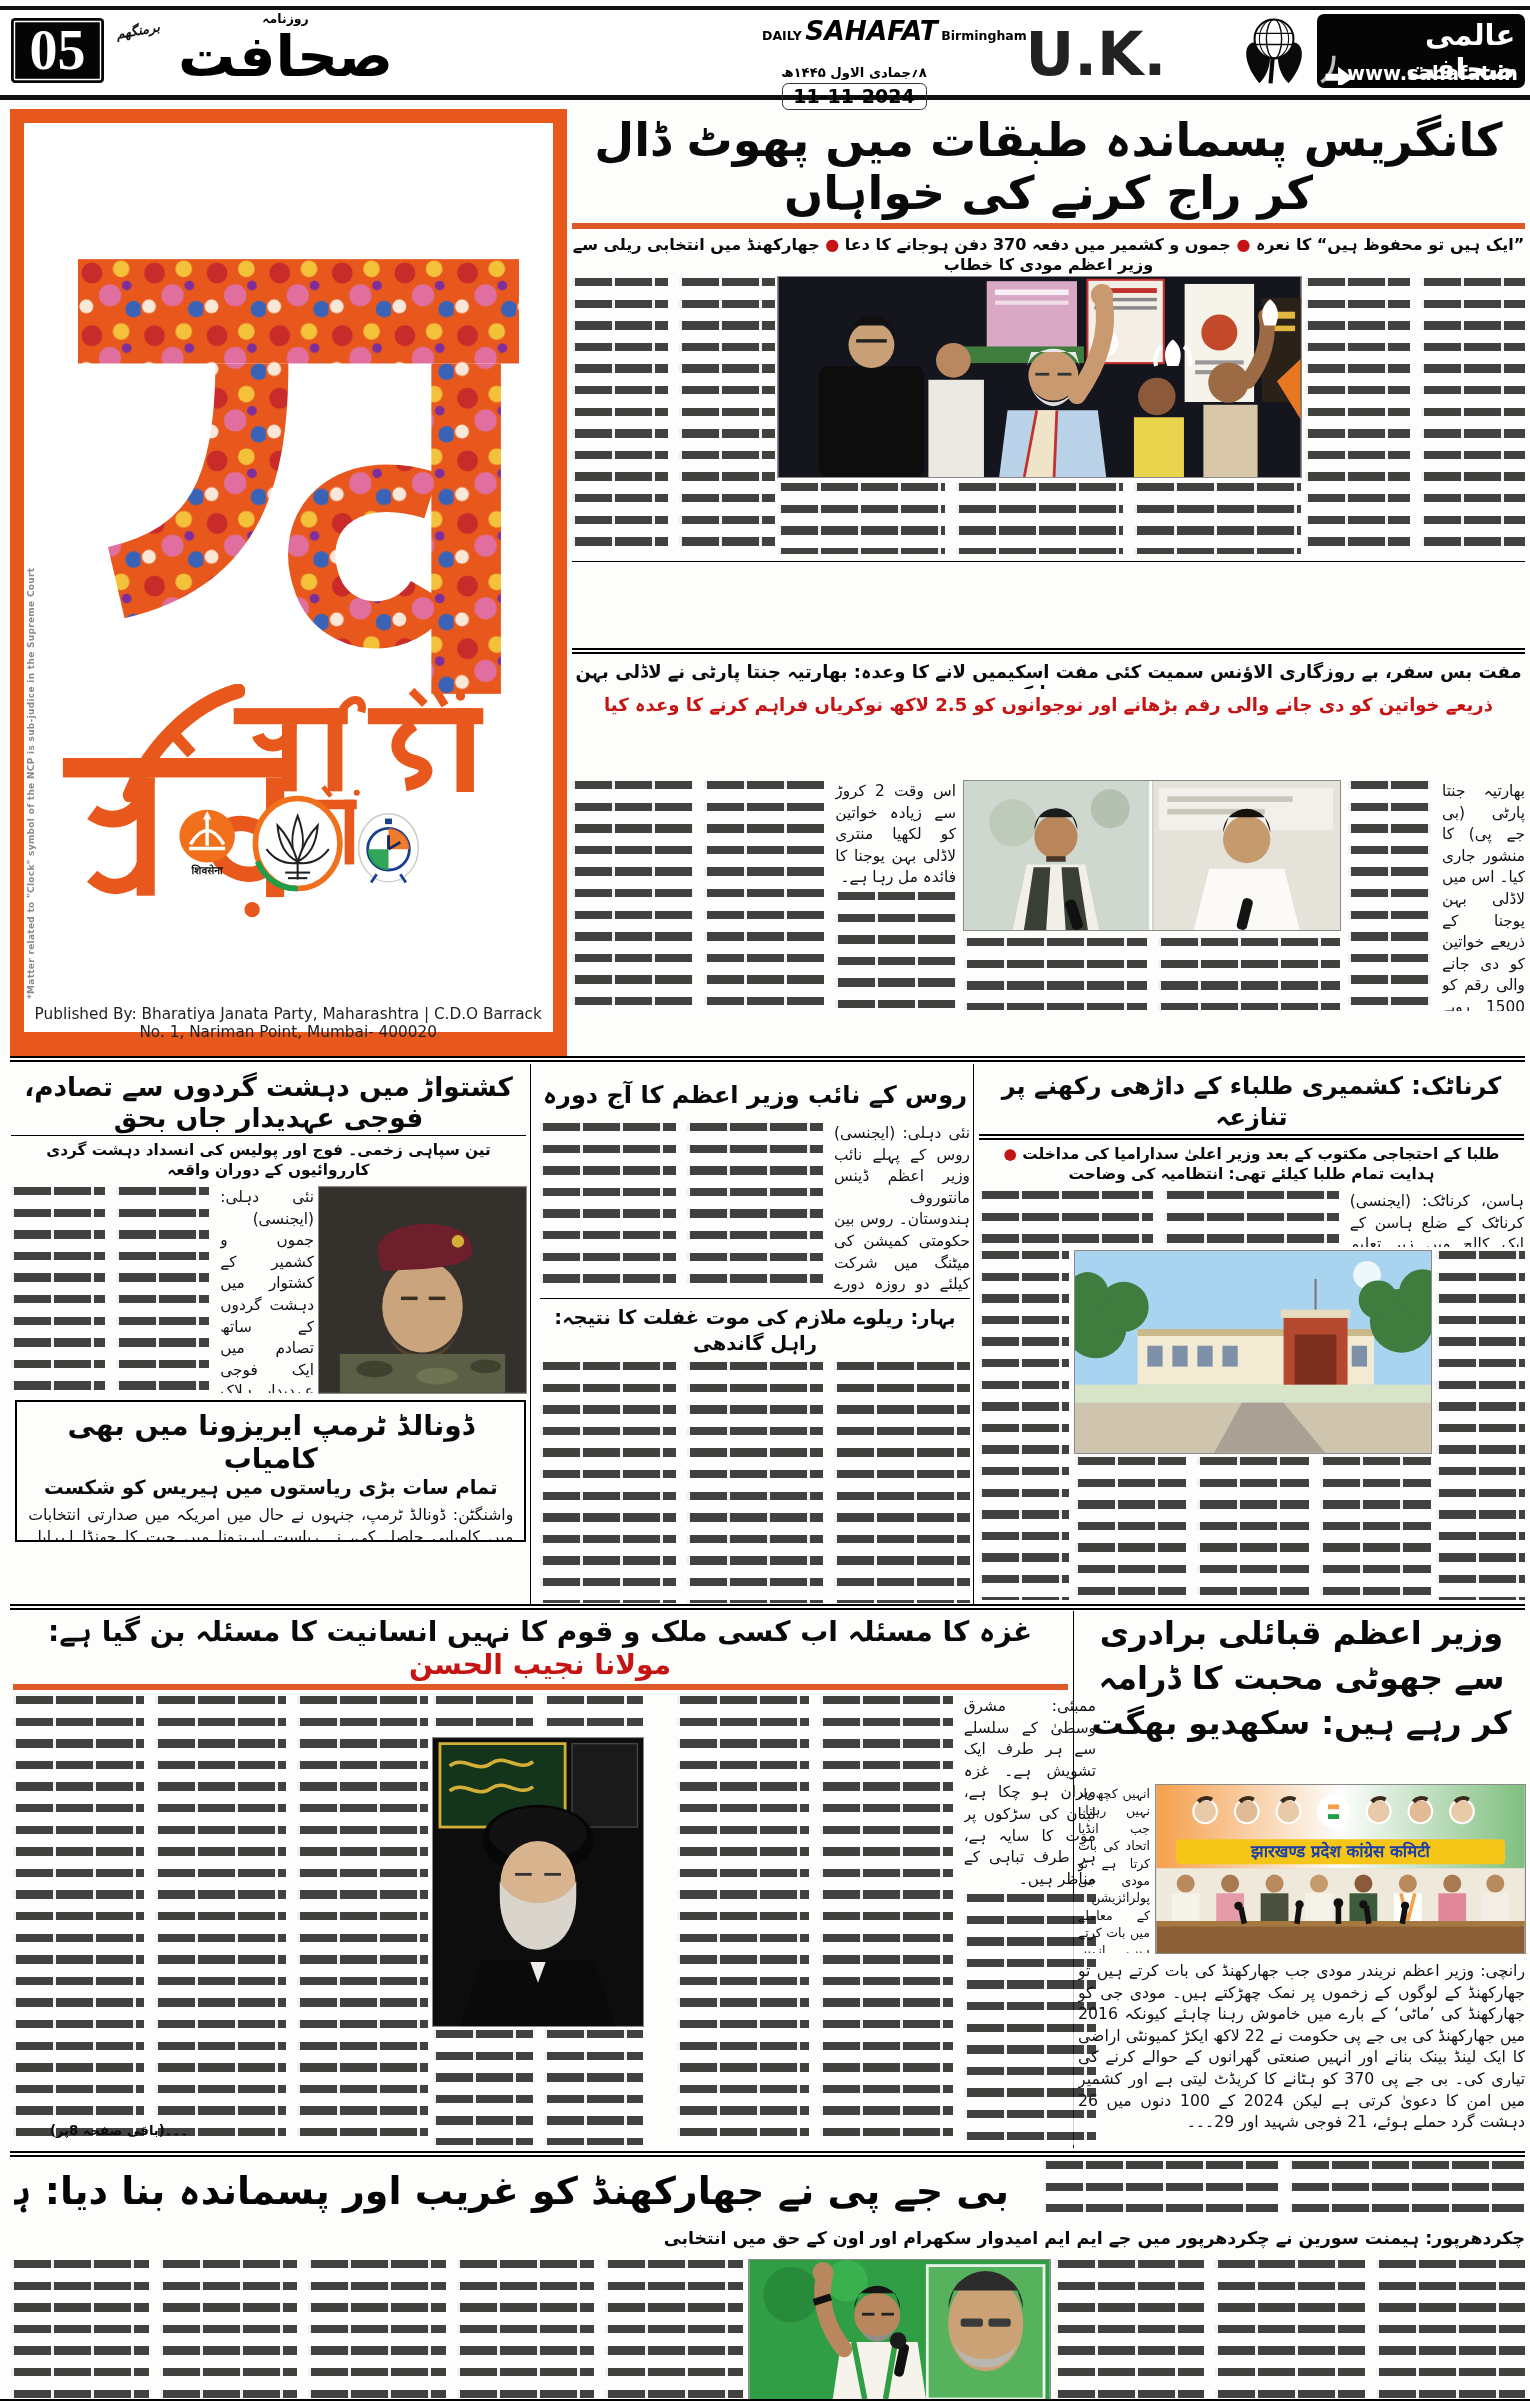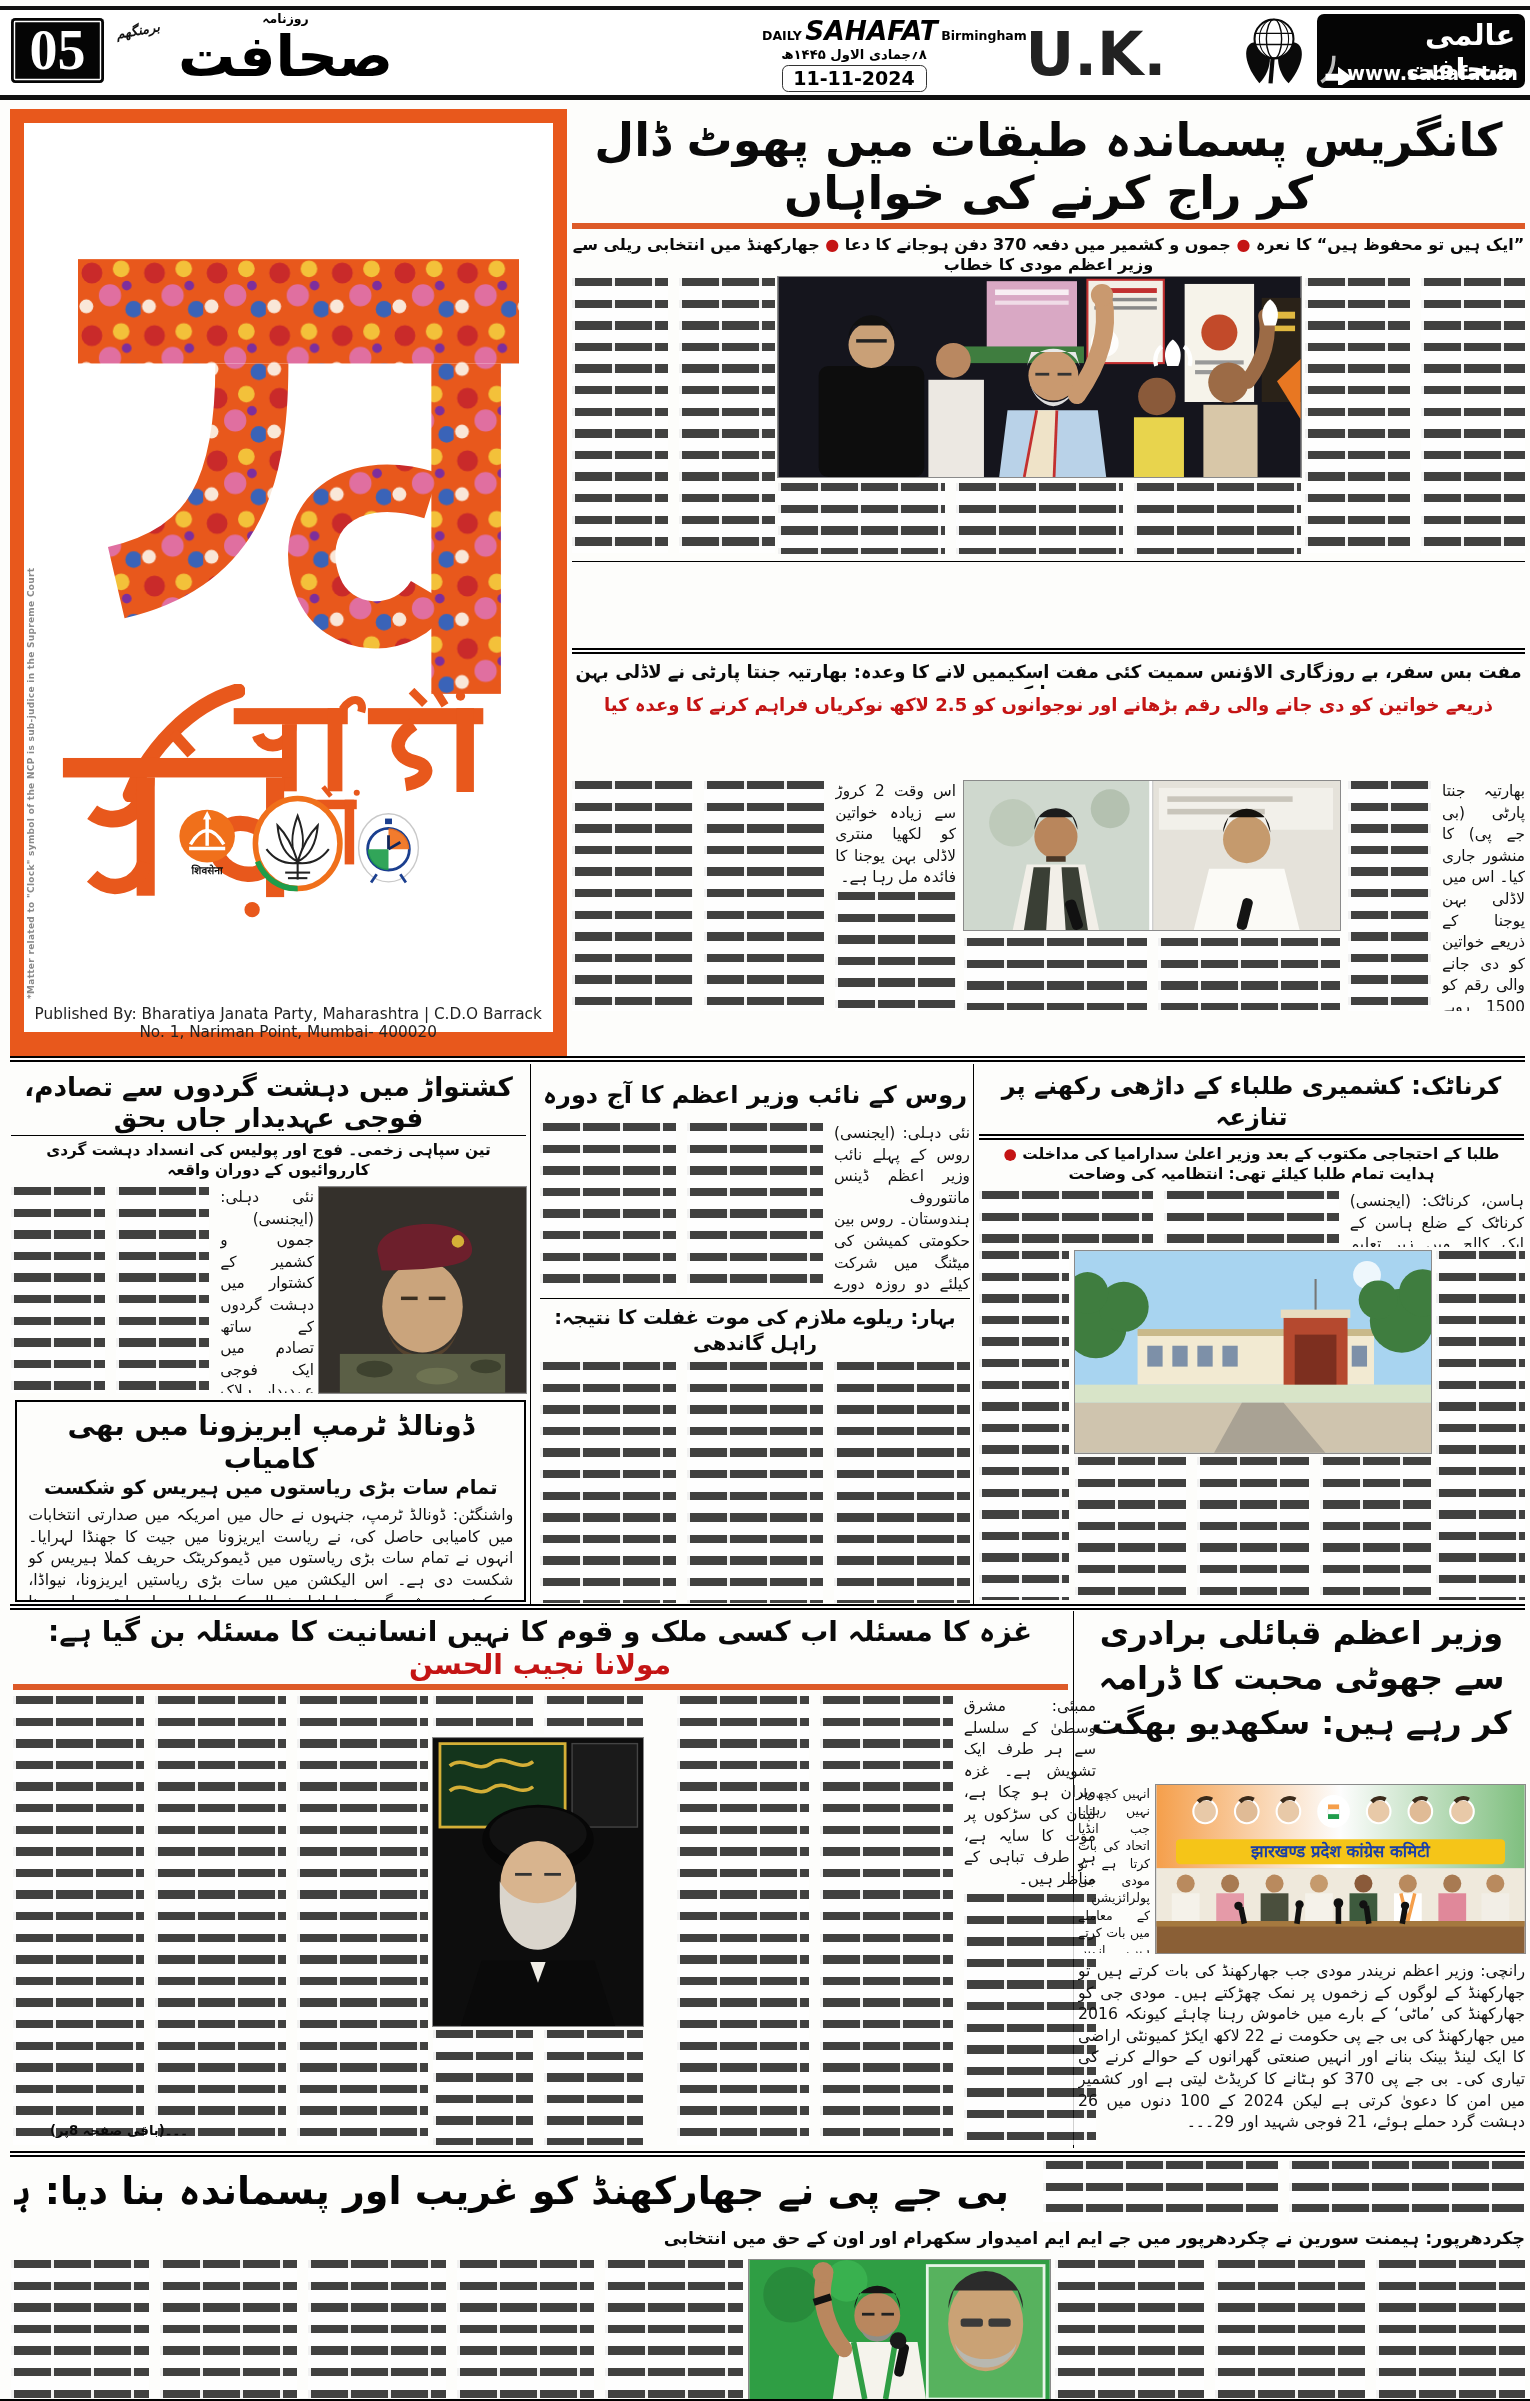--- a/index.html
+++ b/index.html
@@ -38,21 +38,21 @@
     <div class="abs c" style="left:157px;top:0;width:257px;height:82px">
       <div class="rtl" style="font-size:12.5px;font-weight:700;margin-top:1.4px">روزنامہ</div>
       <div class="rtl" style="font-size:57px;font-weight:900;line-height:61px;letter-spacing:0">صحافت</div>
     </div>
     <div class="abs" style="left:762px;top:5.6px;width:184px;height:74px;text-align:center">
       <div style="white-space:nowrap">
         <span class="hdr-small">DAILY</span>
         <span style="font-size:26.4px;font-weight:900;font-style:italic">SAHAFAT</span>
         <span class="hdr-small">Birmingham</span>
       </div>
-      <div class="rtl" style="font-size:13.2px;font-weight:700;margin-top:1px">۸؍جمادی الاول ۱۴۴۵ھ</div>
+      <div class="rtl" style="font-size:13.2px;font-weight:700;margin-top:19px">۸؍جمادی الاول ۱۴۴۵ھ</div>
       <div style="margin:2.8px auto 0;width:143px;height:25px;border:1.4px solid #333;border-radius:6.3px;font-size:19px;font-weight:800;line-height:24px">
         <span>11-11-2024</span>
       </div>
     </div>
     <div class="abs c" style="left:1002px;top:9.7px;width:188px;font-size:60px;font-weight:800;color:#222">U.K.</div>
     <svg class="abs" style="left:1233px;top:5.6px" width="82" height="70" viewBox="0 0 118 100">
       <path d="M38,98 C8,62 16,28 44,42 C58,50 56,80 38,98 Z" fill="#0a0a0a"></path>
       <path d="M80,98 C110,62 102,28 74,42 C60,50 62,80 80,98 Z" fill="#0a0a0a"></path>
       <circle cx="59" cy="34" r="28" fill="#fff" stroke="#0a0a0a" stroke-width="3"></circle>
       <ellipse cx="59" cy="34" rx="11" ry="28" fill="none" stroke="#0a0a0a" stroke-width="2"></ellipse>
@@ -331,21 +331,21 @@
       <path d="M100,210 C116,252 182,252 198,210 C190,238 168,248 149,248 C130,248 108,238 100,210 Z" fill="#55422e"></path>
       <line x1="118" y1="160" x2="142" y2="160" stroke="#3a2e20" stroke-width="5"></line>
       <line x1="158" y1="160" x2="182" y2="160" stroke="#3a2e20" stroke-width="5"></line>
       <rect x="30" y="240" width="238" height="56" fill="#5b5f46"></rect>
       <ellipse cx="80" cy="262" rx="26" ry="12" fill="#3e422f"></ellipse>
       <ellipse cx="170" cy="272" rx="30" ry="12" fill="#6e7352"></ellipse>
       <ellipse cx="240" cy="258" rx="22" ry="10" fill="#3e422f"></ellipse>
     </svg>
   </div>
 
-  <div class="abs" style="left:15.3px;top:1400px;width:511px;height:202px;box-sizing:border-box;border:2.1px solid #000;padding:7px 11px;overflow:hidden">
+  <div class="abs" style="left:15.3px;top:1400px;width:511px;height:142px;box-sizing:border-box;border:2.1px solid #000;padding:7px 11px;overflow:hidden">
     <div class="rtl c hl" style="font-size:28px;line-height:33px;font-weight:900">ڈونالڈ ٹرمپ ایریزونا میں بھی کامیاب</div>
     <div class="rtl c hl" style="font-size:19.5px;line-height:25px">تمام سات بڑی ریاستوں میں ہیریس کو شکست</div>
     <div class="para" style="margin-top:4.2px;height:125px">واشنگٹن: ڈونالڈ ٹرمپ، جنہوں نے حال میں امریکہ میں صدارتی انتخابات میں کامیابی حاصل کی، نے ریاست ایریزونا میں جیت کا جھنڈا لہرایا۔ انہوں نے تمام سات بڑی ریاستوں میں ڈیموکریٹک حریف کملا ہیریس کو شکست دی ہے۔ اس الیکشن میں سات بڑی ریاستیں ایریزونا، نیواڈا، وسکونسن، مشی گن، پنسلوانیا، شمالی کیرولینا اور جارجیا تھیں۔ ایریزونا میں جیت کے ساتھ ٹرمپ کے الیکٹورل ووٹوں کی تعداد 312 تک پہنچ گئی ہے جبکہ سبکدوش نائب صدر کملا ہیریس کو 226 ووٹ ملے ہیں۔ ایریزونا میں 11 الیکٹورل ووٹ ہیں۔ ریپبلکن پارٹی نے سینیٹ میں دوبارہ کنٹرول حاصل کر لیا اور وہ ایوان نمائندگان میں اکثریت برقرار رکھتی ہے۔ اس وقت پارٹی کے پاس سینیٹ میں 52 جبکہ ڈیموکریٹس کے پاس 47 نشستیں ہیں۔ ایوان نمائندگان میں ریپبلکنز نے اب تک ڈیموکریٹس کی 209 کے مقابلے میں 216 نشستیں حاصل کی ہیں۔</div>
   </div>
 
   <div class="abs rtl c hl" style="left:540px;top:1075px;width:430px;height:42px;font-size:24px;line-height:40px;font-weight:900;overflow:hidden">روس کے نائب وزیر اعظم کا آج دورہ ہند</div>
   <div class="abs cols" style="left:540px;top:1123px;width:430px;height:171px">
       <div class="col">
         <div class="lead">نئی دہلی: (ایجنسی) روس کے پہلے نائب وزیر اعظم ڈینس مانتوروف ہندوستان۔ روس بین حکومتی کمیشن کی میٹنگ میں شرکت کیلئے دو روزہ دورے پر یہاں پہنچیں گے۔</div>
       </div>

